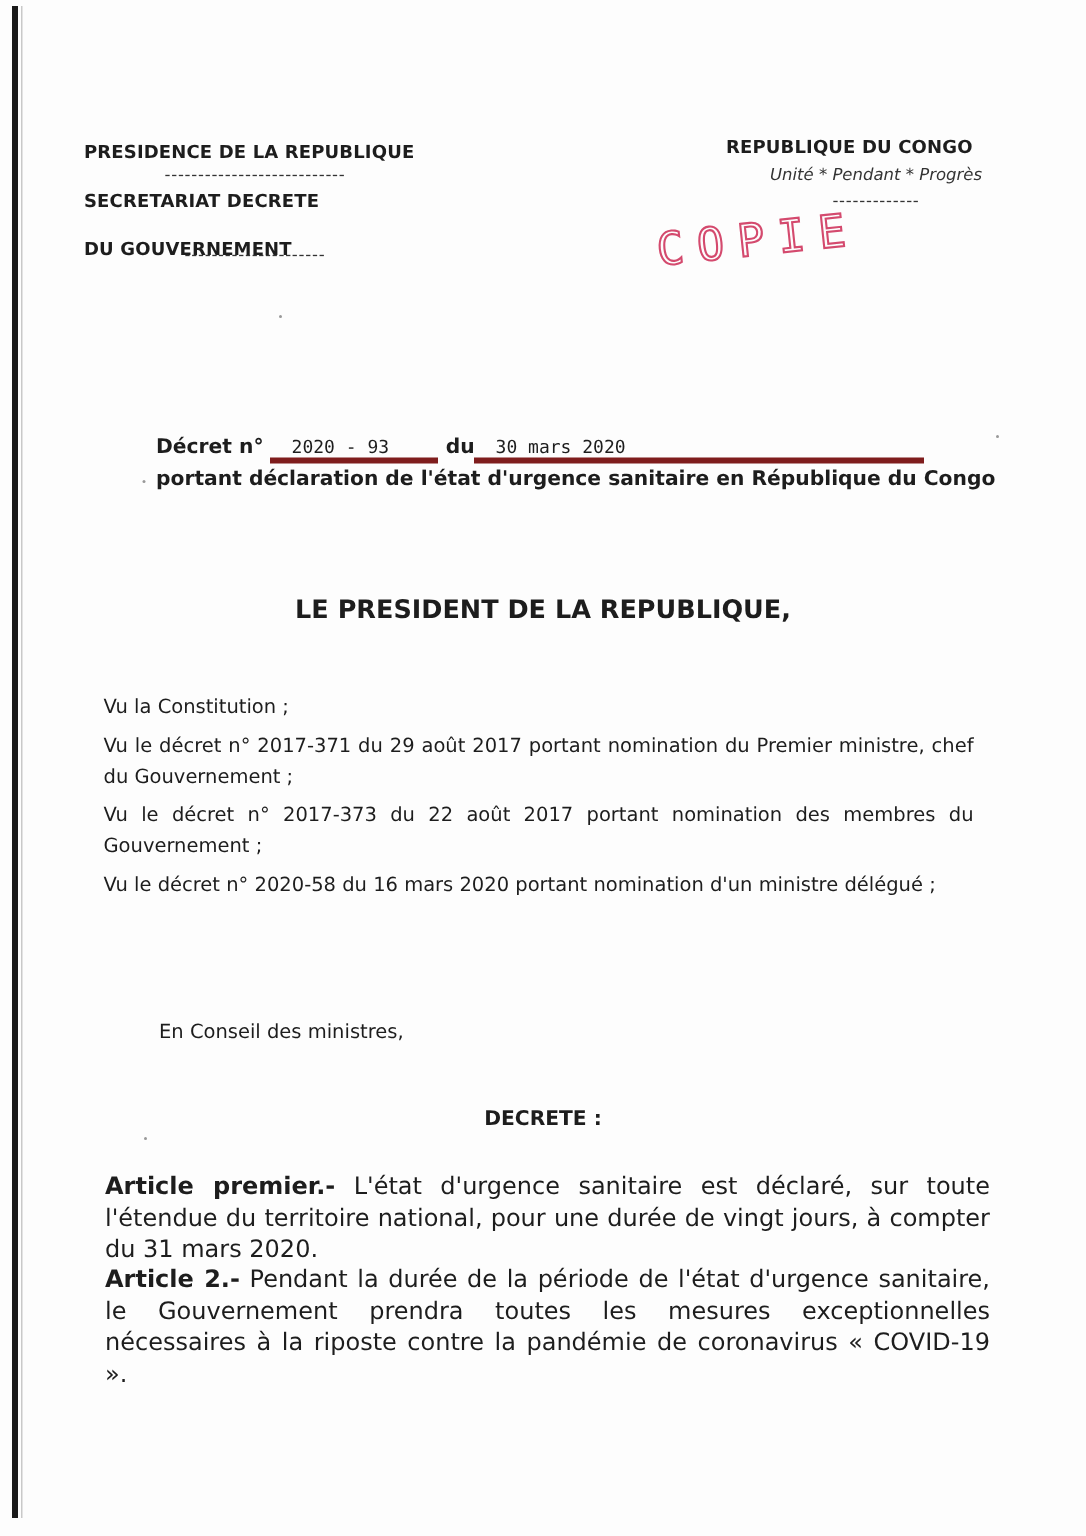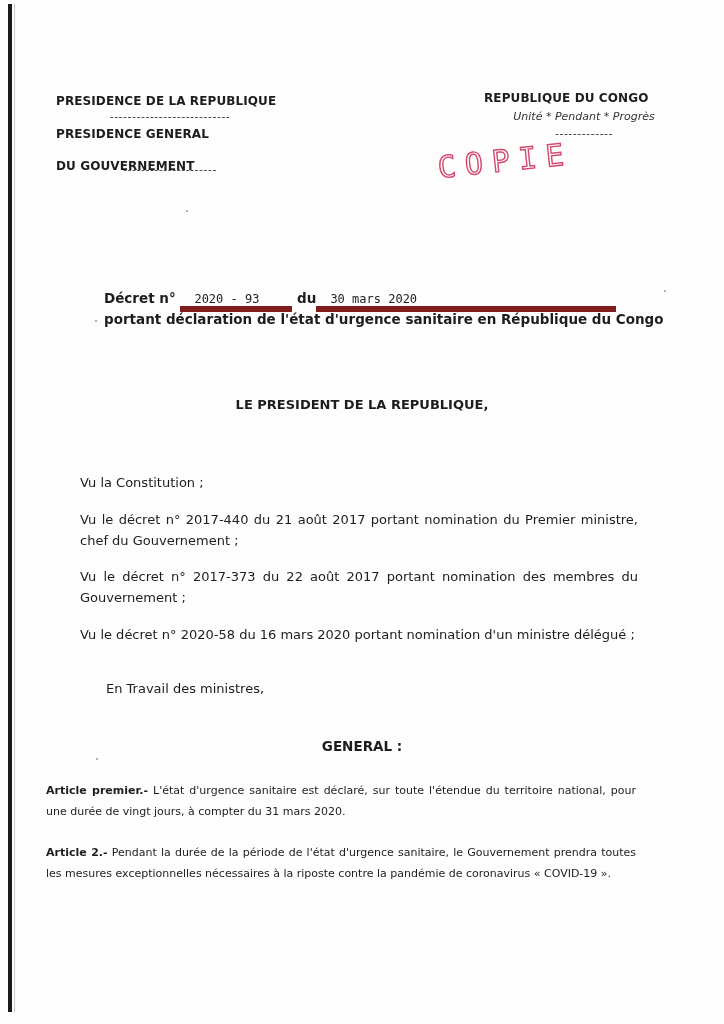--- a/index.html
+++ b/index.html
@@ -28,88 +28,88 @@
       -webkit-text-stroke: 1.4px #d44a6e;
       letter-spacing: 9px;
       transform: rotate(-6deg);
       transform-origin: left center;
     }
     .decree-line {
       position: absolute; left: 104px; top: 290px; width: 520px;
       font-size: 13.5px; font-weight: bold; white-space: nowrap;
     }
     .fill {
-      display: inline-block; border-bottom: 6px solid #7f1d1d;
+      display: inline-block; border-bottom: 4px solid #7f1d1d;
       font-family: "DejaVu Sans Mono", monospace; font-weight: normal;
       font-size: 12px; text-align: left; vertical-align: baseline;
       padding-left: 14px; box-sizing: border-box; line-height: 14px;
     }
     .subtitle {
       position: absolute; left: 104px; top: 311px; white-space: nowrap;
       font-size: 13.5px; font-weight: bold;
     }
     .president {
       position: absolute; left: 0; width: 724px; top: 397px; text-align: center;
-      font-size: 13px; font-weight: bold;
+      font-size: 17px; font-weight: bold;
     }
     .visas {
       position: absolute; left: 64px; top: 457px; width: 590px;
       font-size: 13px; line-height: 20.8px; text-align: justify;
     }
-    .visas p { margin: 16px; }
+    .visas p { margin: 5px; }
     .conseil { position: absolute; left: 106px; top: 681px; font-size: 13px; }
     .decrete {
       position: absolute; left: 0; width: 724px; top: 738px; text-align: center;
       font-size: 13.5px; font-weight: bold;
     }
     .article {
-      position: absolute; left: 46px; width: 590px; font-size: 11px;
+      position: absolute; left: 70px; width: 590px; font-size: 16px;
       line-height: 21px; text-align: justify;
     }
     .article p { margin: 0; }
     .art-label { font-weight: bold; }
     .speck { position: absolute; width: 2px; height: 2px; background: #999; border-radius: 1px; }
   </style>
 </head>
 <body>
 
 <div class="binder-bar"></div>
 <div class="binder-bar2"></div>
 
 <div class="abs hdr" style="left:56px; top:94px; width:228px;">PRESIDENCE DE LA REPUBLIQUE</div>
 <div class="abs dash" style="left:56px; top:110px; width:228px;">---------------------------</div>
-<div class="abs hdr" style="left:56px; top:127px; width:228px;">PRESIDENCE GENERAL</div>
+<div class="abs hdr" style="left:56px; top:127px; width:228px;">SECRETARIAT DECRETE</div>
 <div class="abs hdr" style="left:56px; top:159px; width:228px;">DU GOUVERNEMENT</div>
 <div class="abs dash" style="left:56px; top:163px; width:228px;">---------------------</div>
 
 <div class="abs hdr" style="left:484px; top:91px; width:200px;">REPUBLIQUE DU CONGO</div>
 <div class="abs motto" style="left:484px; top:110px; width:200px;">Unité * Pendant * Progrès</div>
 <div class="abs dash" style="left:484px; top:127px; width:200px;">-------------</div>
 
 <div class="stamp">COPIE</div>
 
 <div class="decree-line">
   <span>Décret n°</span>
   <span class="fill" style="width:112px;">2020 - 93</span>
   <span>du</span><span class="fill" style="width:300px;">30 mars 2020</span>
 </div>
 <div class="subtitle">portant déclaration de l'état d'urgence sanitaire en République du Congo</div>
 
 <div class="president">LE PRESIDENT DE LA REPUBLIQUE,</div>
 
 <div class="visas">
   <p>Vu la Constitution ;</p>
-  <p>Vu le décret n° 2017-440 du 21 août 2017 portant nomination du Premier ministre, chef du Gouvernement ;</p>
+  <p>Vu le décret n° 2017-371 du 29 août 2017 portant nomination du Premier ministre, chef du Gouvernement ;</p>
   <p>Vu le décret n° 2017-373 du 22 août 2017 portant nomination des membres du Gouvernement ;</p>
   <p>Vu le décret n° 2020-58 du 16 mars 2020 portant nomination d'un ministre délégué ;</p>
 </div>
 
-<div class="conseil">En Travail des ministres,</div>
+<div class="conseil">En Conseil des ministres,</div>
 
-<div class="decrete">GENERAL :</div>
+<div class="decrete">DECRETE :</div>
 
 <div class="article" style="top:780px;">
   <p><span class="art-label">Article premier.-</span> <span>L'état d'urgence sanitaire est déclaré, sur toute l'étendue du territoire national, pour une durée de vingt jours, à compter du 31 mars 2020.</span></p>
 </div>
 
 <div class="article" style="top:842px;">
   <p><span class="art-label">Article 2.-</span> <span>Pendant la durée de la période de l'état d'urgence sanitaire, le Gouvernement prendra toutes les mesures exceptionnelles nécessaires à la riposte contre la pandémie de coronavirus « COVID-19 ».</span></p>
 </div>
 
 <div class="speck" style="left:186px; top:210px;"></div>

